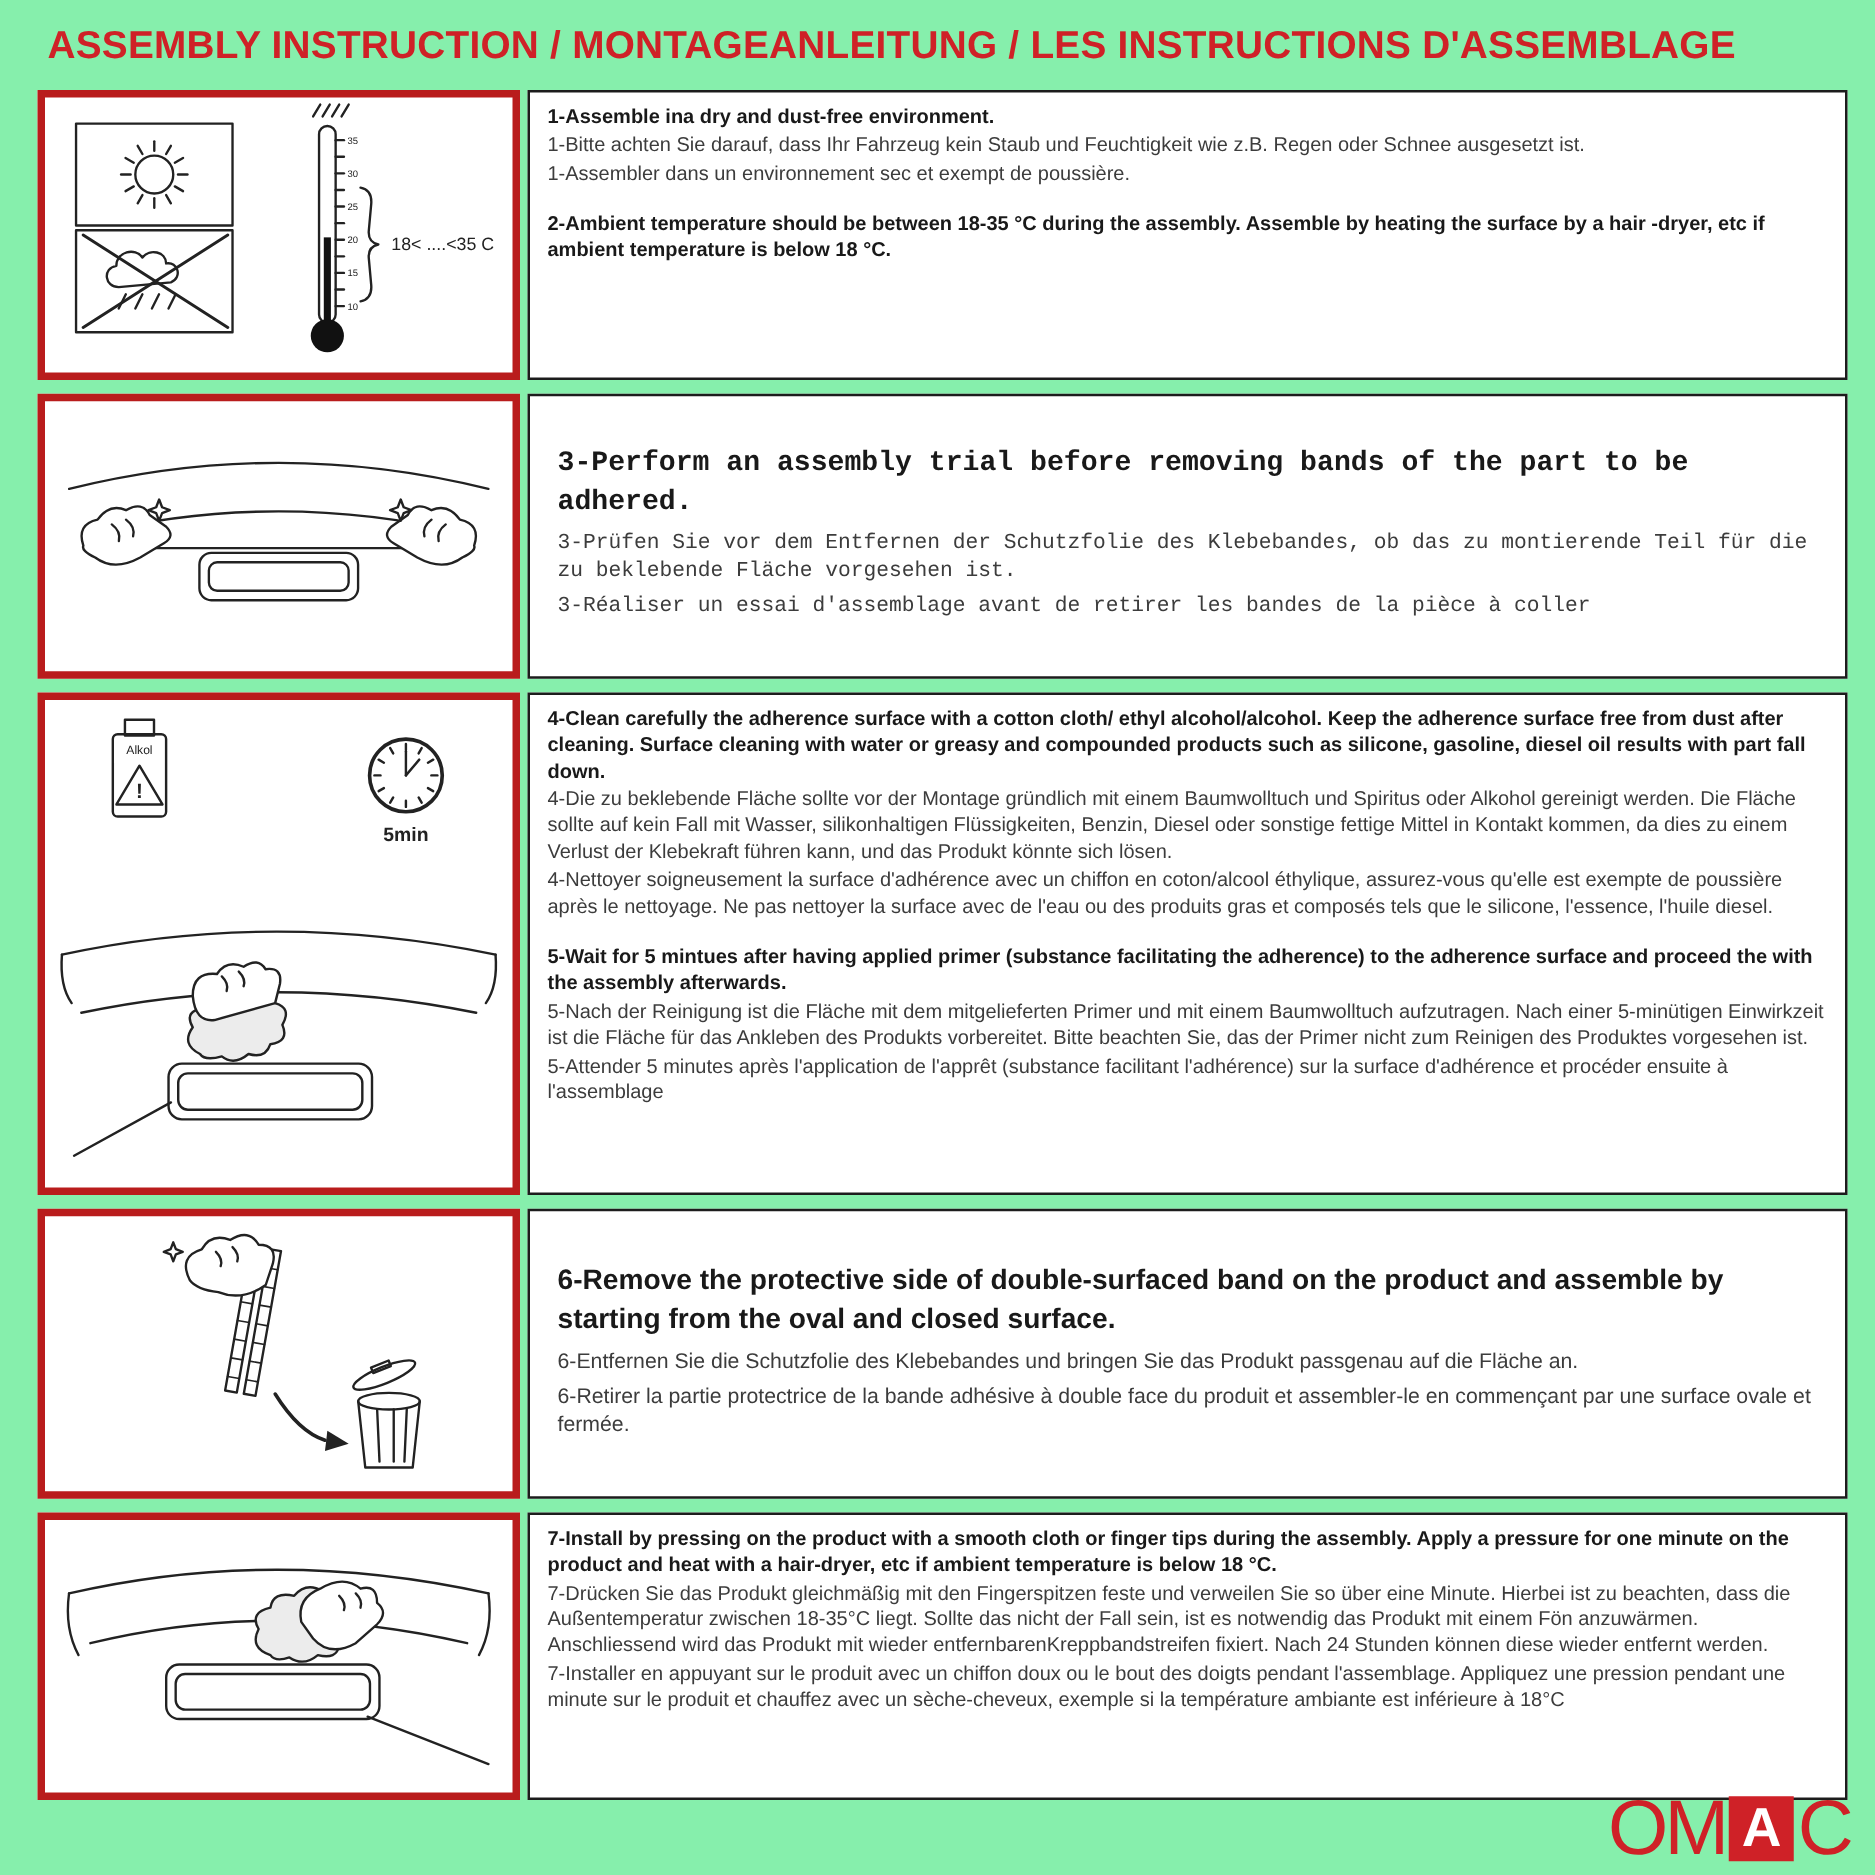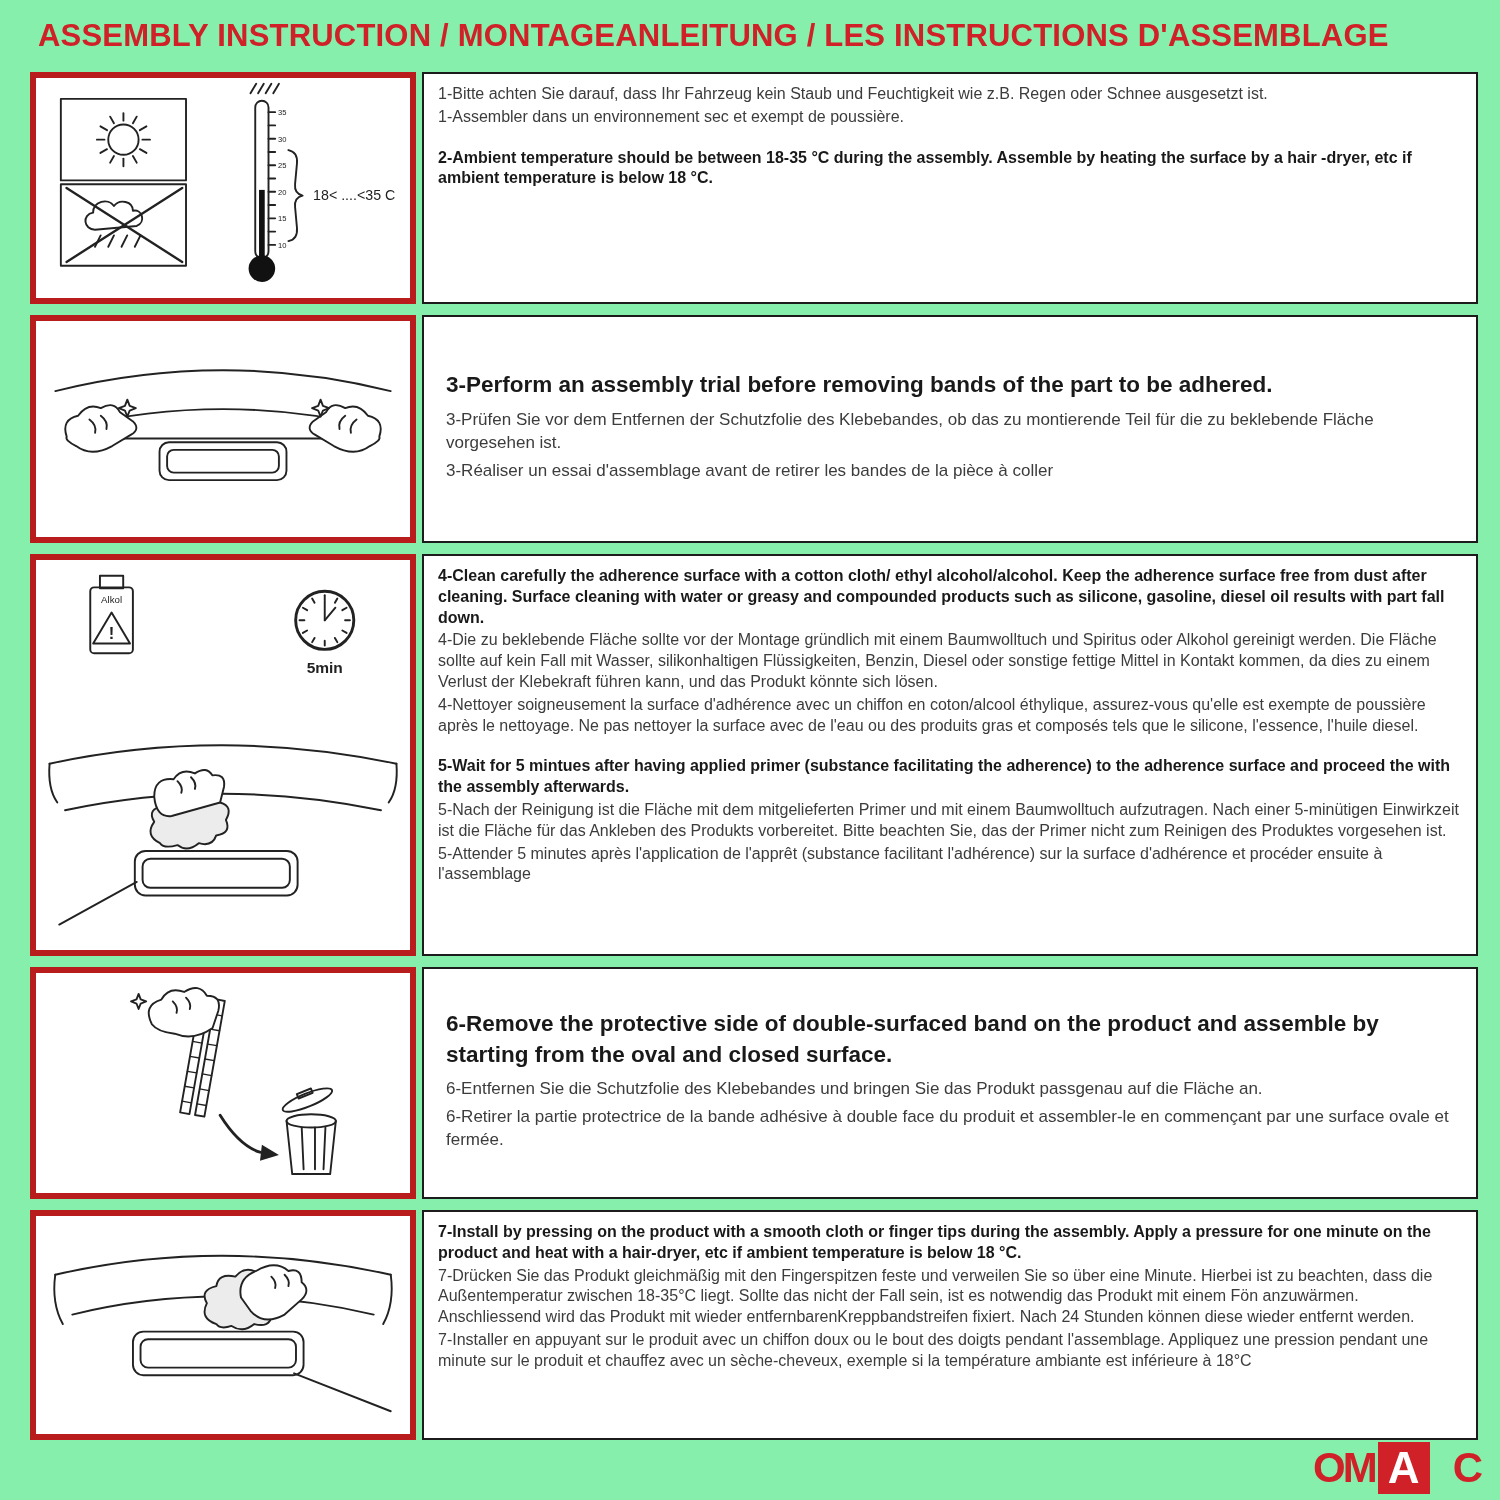--- a/index.html
+++ b/index.html
@@ -4,33 +4,33 @@
 <style>
   * { margin:0; padding:0; box-sizing:border-box; }
   html,body { background:#ffffff; }
   body { width:1500px; height:1500px; font-family:"Liberation Sans","DejaVu Sans",sans-serif; }
   .page { position:relative; width:1500px; height:1500px; padding:14px 22px 12px 30px; overflow:hidden; background:#86efac; }
   .title { color:#cf2127; font-weight:bold; font-size:31px; letter-spacing:.2px; margin:4px 0 18px 8px; white-space:nowrap; }
   .row { display:flex; gap:6px; margin-bottom:11px; }
   .illus { flex:0 0 386px; width:386px; border:6px solid #b91c1c; background:#fff; }
   .textbox { flex:1; border:2px solid #1c1c1c; padding:10px 16px 6px 14px; background:#fff; }
   .textbox.center { display:flex; flex-direction:column; justify-content:center; padding:14px 22px; }
-  .r1 { height:232px; } .r2 { height:228px; } .r3 { height:402px; } .r4 { height:232px; } .r5 { height:230px; }
+  .r1 { height:232px; } .r2 { height:228px;font-family:Liberation Mono, monospace; } .r3 { height:402px; } .r4 { height:232px; } .r5 { height:230px; }
   .row > div { height:100%; }
   .p { font-size:16px; line-height:1.3; color:#3c3c3c; margin-bottom:2px; }
   .p.b { font-weight:bold; color:#191919; }
   .p.mt { margin-top:20px; }
   .big .p { font-size:17px; line-height:1.35; margin-bottom:5px; }
   .big .p.b { font-size:22.5px; margin-bottom:8px; }
   .illus svg { display:block; width:100%; height:100%; }
   .sk { stroke:#222; fill:none; stroke-width:2; stroke-linecap:round; stroke-linejoin:round; }
   .fill-dark { fill:#111; stroke:none; }
   .svgt { font-family:"Liberation Sans","DejaVu Sans",sans-serif; fill:#222; }
   .logo { position:absolute; right:20px; bottom:6px; display:flex; align-items:center; }
-  .lg { color:#cf2127; font-weight:bold; font-size:42px; line-height:1; letter-spacing:-3px;margin-left:20px; }
+  .lg { color:#cf2127; font-weight:normal; font-size:62px; line-height:1; letter-spacing:-3px; }
   .lg-box { background:#cf2127; width:52px; height:52px; display:flex; align-items:center; justify-content:center; margin:0 3px; }
   .lg-box span { color:#fff; font-weight:bold; font-size:44px; line-height:1; }
 </style>
 </head>
 <body>
 
 <div class="page">
 
   <div class="title">ASSEMBLY INSTRUCTION / MONTAGEANLEITUNG / LES INSTRUCTIONS D'ASSEMBLAGE</div>
 
@@ -93,20 +93,21 @@
           <text x="251" y="67">30</text>
           <text x="251" y="95">25</text>
           <text x="251" y="123">20</text>
           <text x="251" y="151">15</text>
           <text x="251" y="179">10</text>
         </g>
         <text class="svgt" x="288" y="129" font-size="15">18&lt; ....&lt;35 C</text>
       </svg>
     </div>
     <div class="textbox">
+      <p class="p b">1-Assemble ina dry and dust-free environment.</p>
       <p class="p">1-Bitte achten Sie darauf, dass Ihr Fahrzeug kein Staub und Feuchtigkeit wie z.B. Regen oder Schnee ausgesetzt ist.</p>
       <p class="p">1-Assembler dans un environnement sec et exempt de poussière.</p>
       <p class="p b mt">2-Ambient temperature should be between 18-35 °C  during the assembly. Assemble by heating the surface by a hair -dryer, etc if ambient temperature is below 18 °C.</p>
     </div>
   </div>
 
   <div class="row r2">
     <div class="illus">
       <svg viewBox="0 0 386 228">
         <g class="sk">

